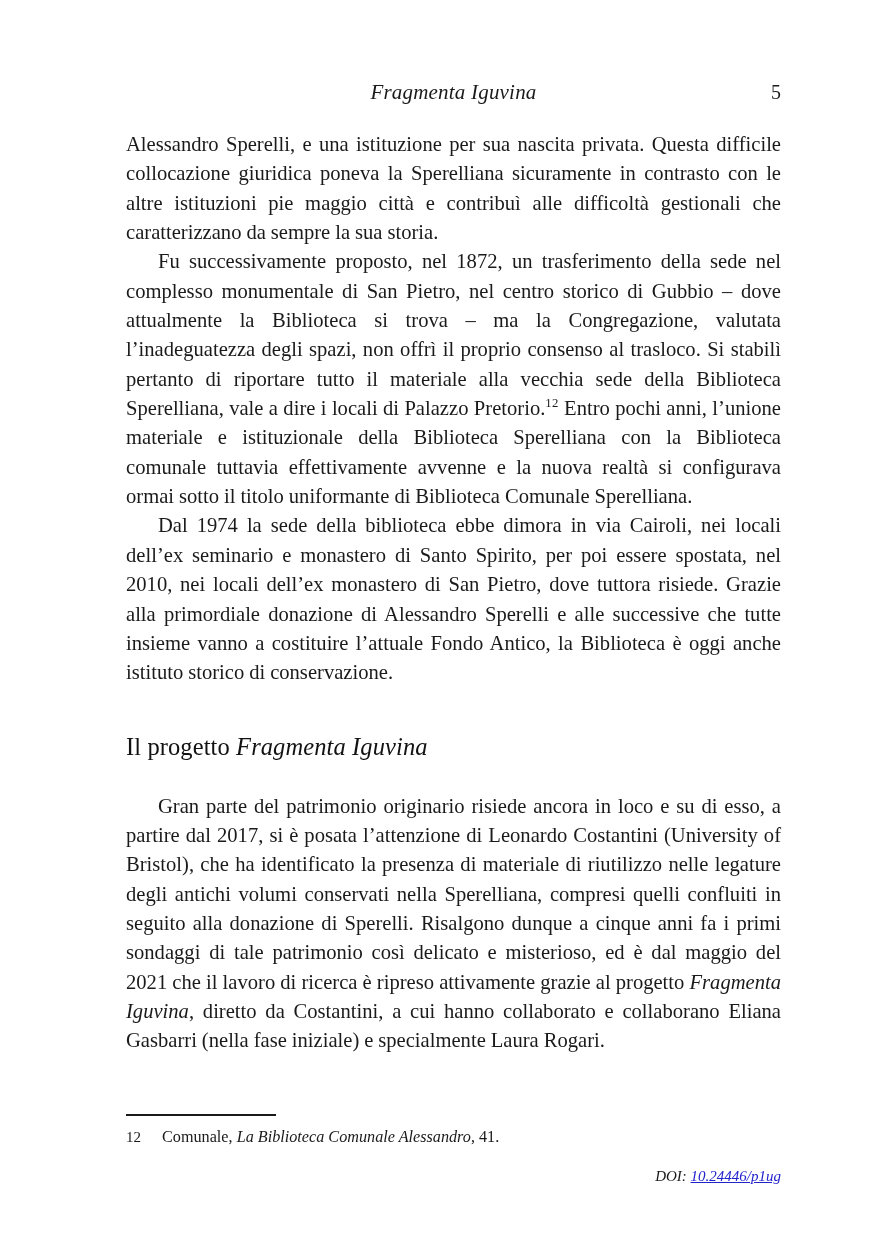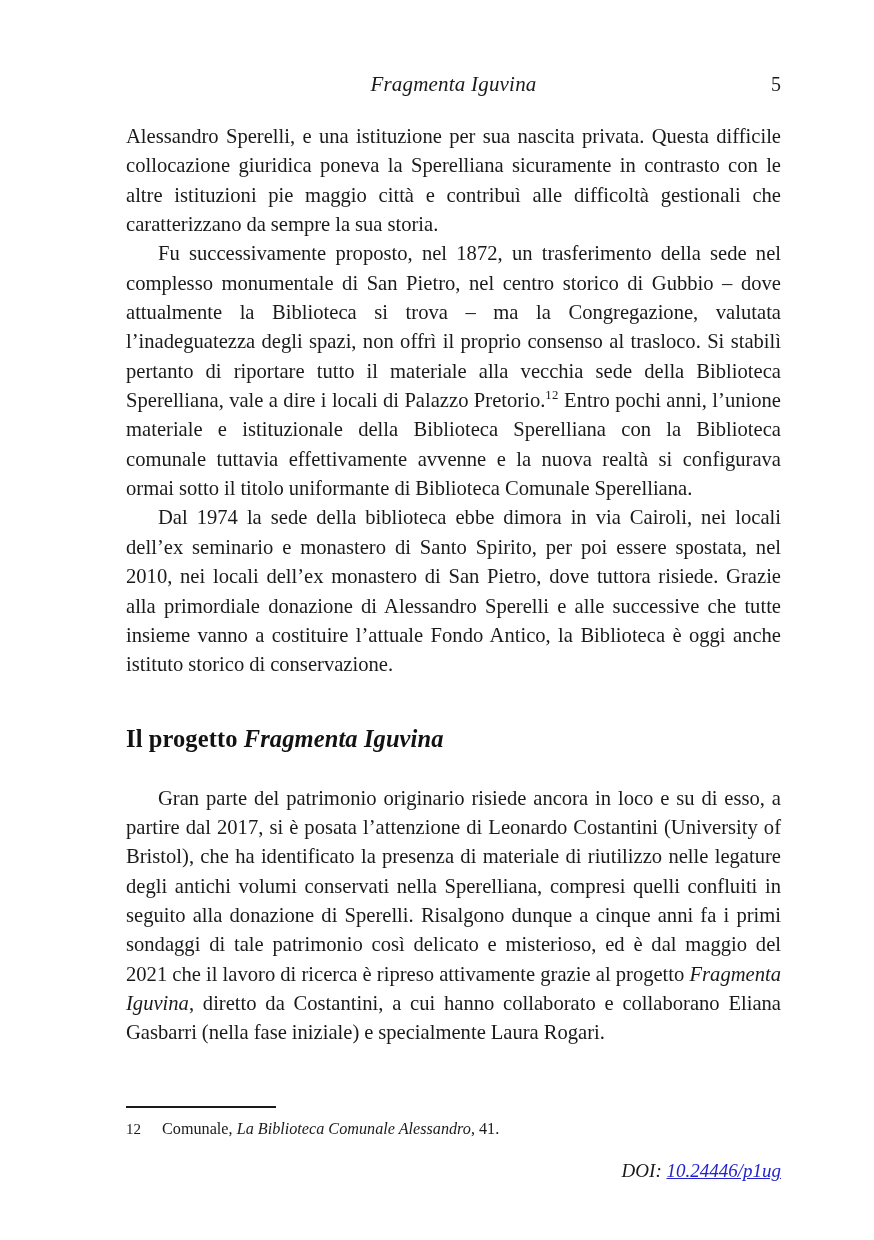--- a/index.html
+++ b/index.html
@@ -11,21 +11,21 @@
     width: 874px;
     height: 1240px;
     position: relative;
     font-family: "Liberation Serif", "DejaVu Serif", serif;
     color: #1a1a1a;
     overflow: hidden;
   }
   .page {
     position: absolute;
     left: 0;
-    top: 0;
+    top: 8px;
     width: 874px;
     height: 880px;
     background: #ffffff;
   }
   
   .running-head {
     position: absolute;
     left: 126px;
     top: 72px;
     width: 655px;
@@ -78,21 +78,21 @@
   }
   em, .ital {
     font-style: italic;
   }
   
   h2.section-heading {
     margin: 0;
     padding: 0;
     font-size: 24.5px;
     line-height: 30px;
-    font-weight: bold;
+    font-weight: normal;
     color: #121212;
     letter-spacing: 0.1px;
   }
   h2.section-heading .head-ital {
     font-style: italic;
   }
   .space-before-heading { height: 44px; }
   .space-after-heading  { height: 30px; }
   
   .footnote-area {
@@ -122,21 +122,21 @@
     text-align: left;
     font-size: 15px;
   }
   
   .doi-line {
     position: absolute;
     left: 126px;
     top: 1160px;
     width: 655px;
     text-align: right;
-    font-size: 19px;
+    font-size: 15px;
     font-style: italic;
     color: #1a1a1a;
   }
   .doi-line .doi-link {
     color: #2323cc;
     text-decoration: underline;
     font-style: italic;
   }
 </style>
 </head>

